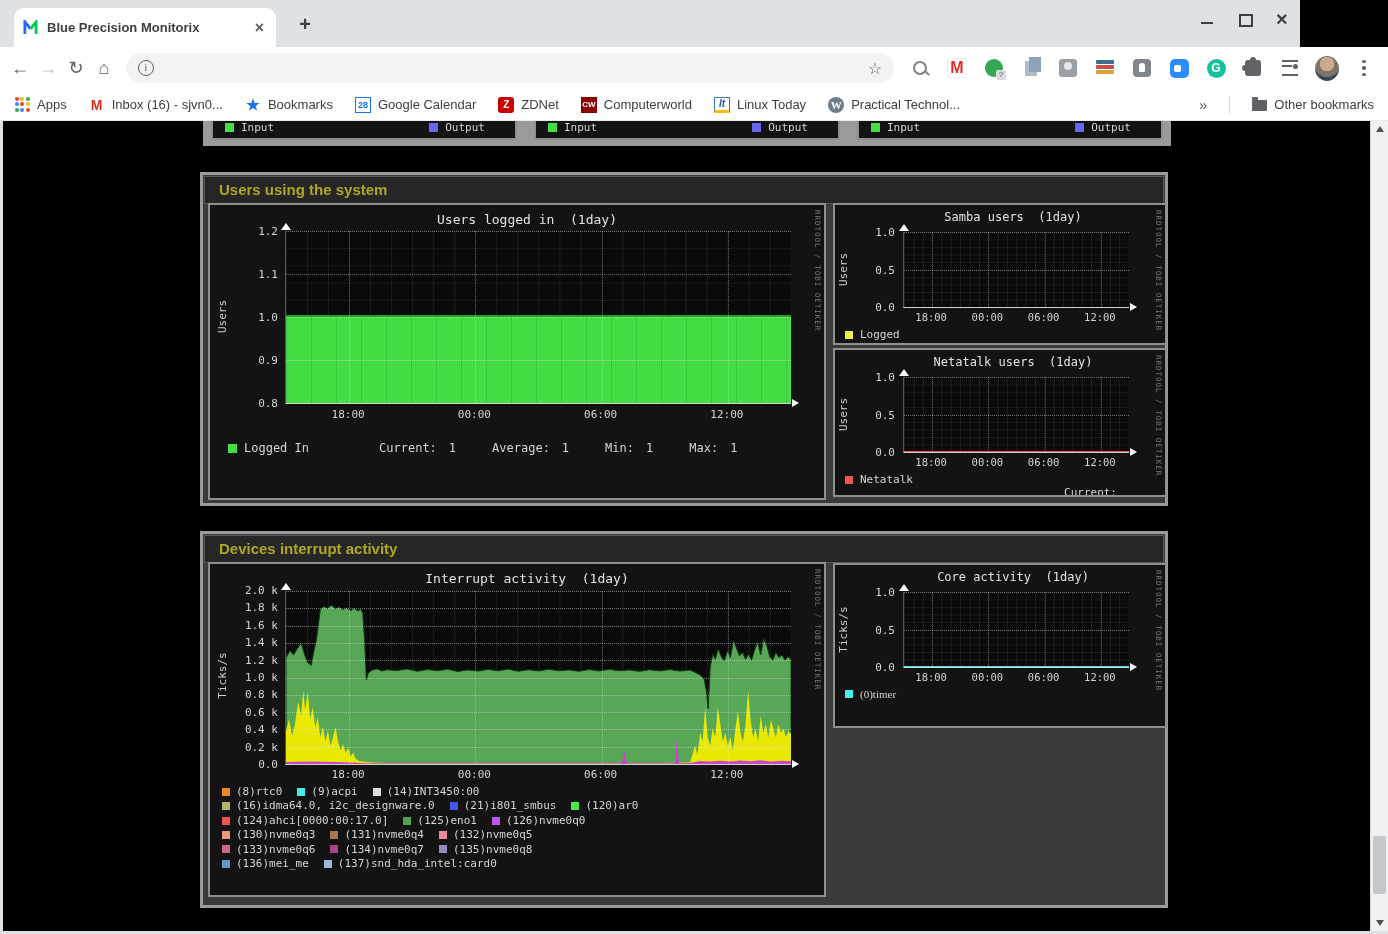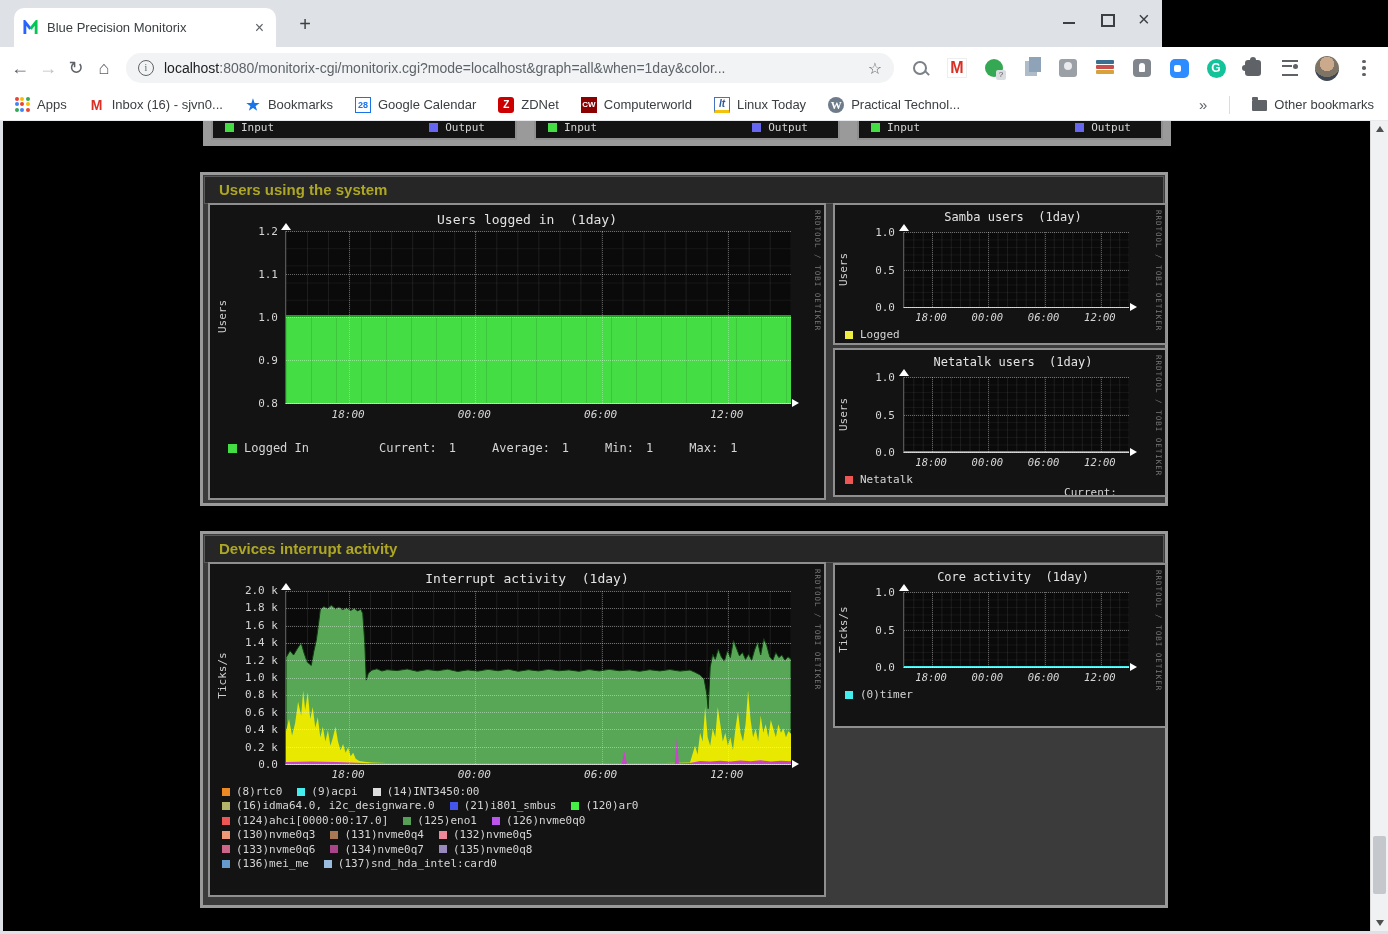--- a/index.html
+++ b/index.html
@@ -1,18 +1,18 @@
 <!DOCTYPE html>
 <html><head>
 <meta charset="utf-8">
 <style>
   html,body{margin:0;padding:0;width:1388px;height:934px;overflow:hidden;background:#000;
             font-family:"Liberation Sans",sans-serif;}
   
-  #tabstrip{position:absolute;left:0;top:0;width:1162px;height:47px;background:#dee1e6;}
+  #tabstrip{position:absolute;left:0;top:0;width:1300px;height:47px;background:#dee1e6;font-weight:bold;}
   #tab{position:absolute;left:14px;top:8px;width:262px;height:39px;background:#fff;
        border-radius:10px 10px 0 0;display:flex;align-items:center;padding:0 8px;box-sizing:border-box;}
   #tab-title{font-size:13px;color:#3c4043;white-space:nowrap;overflow:hidden;flex:1;margin-left:8px;}
   #tab-close{color:#5f6368;font-size:16px;line-height:16px;padding:0 4px;cursor:pointer;}
   #newtab{position:absolute;left:292px;top:12px;font-size:20px;color:#3c4043;width:26px;height:26px;
           text-align:center;line-height:24px;border-radius:50%;}
   .favicon-m{width:17px;height:15px;flex:0 0 auto;}
   #wincontrols{position:absolute;right:10px;top:12px;display:flex;gap:24px;align-items:center;}
   .wc{width:14px;height:14px;position:relative;cursor:pointer;}
   .wc-min::after{content:"";position:absolute;left:1px;right:1px;top:10px;height:2px;background:#3c4043;}
@@ -96,21 +96,21 @@
              font-weight:bold;font-size:15px;line-height:25px;padding-left:14px;}
   .panel{position:absolute;background:#131313;border:2px solid #8f8f8f;box-sizing:border-box;overflow:hidden;
          font-family:"DejaVu Sans Mono",monospace;color:#cfcfcf;}
   .gtitle{position:absolute;left:40px;right:20px;top:7px;text-align:center;font-size:13px;color:#e3e3e3;white-space:pre;}
   .gtitle-sm{position:absolute;left:40px;right:14px;top:5px;text-align:center;font-size:12px;color:#e3e3e3;white-space:pre;}
   .watermark{position:absolute;right:2px;top:5px;writing-mode:vertical-rl;font-size:7.5px;letter-spacing:1px;color:#787878;}
   .ylab{position:absolute;font-size:11px;color:#cfcfcf;transform:rotate(-90deg);transform-origin:center;white-space:nowrap;}
   .yticks{position:absolute;display:flex;flex-direction:column;justify-content:space-between;
           align-items:flex-end;font-size:11px;color:#d5d5d5;}
   .yticks span{height:13px;line-height:13px;white-space:pre;}
-  .xticks{position:absolute;display:flex;font-size:11px;color:#d5d5d5;font-style:italic;}
+  .xticks{position:absolute;display:flex;font-size:11px;color:#d5d5d5;}
   .xticks span{width:25%;text-align:center;}
   .plot{position:absolute;background-color:#0a0a0a;border-bottom:1px solid #c8c8c8;border-left:1px solid #555;
         background-image:linear-gradient(to right,rgba(255,255,255,0.08) 1px,transparent 1px),
                          linear-gradient(to bottom,rgba(255,255,255,0.05) 1px,transparent 1px);
         background-size:calc(100%/24) 100%,100% calc(100%/10);}
   .hline{position:absolute;left:0;right:0;border-top:1px dotted rgba(255,255,255,0.38);z-index:5;}
   .vline{position:absolute;top:0;bottom:0;border-left:1px dotted rgba(255,255,255,0.30);z-index:5;}
   .arr-up{position:absolute;left:-5px;top:-8px;width:0;height:0;z-index:6;
           border-left:5px solid transparent;border-right:5px solid transparent;border-bottom:7px solid #fff;}
   .arr-right{position:absolute;right:-8px;bottom:-4px;width:0;height:0;z-index:6;
@@ -156,21 +156,20 @@
   </div>
 </div>
 
 <div id="toolbar">
   <span class="navbtn">←</span>
   <span class="navbtn disabled">→</span>
   <span class="navbtn">↻</span>
   <span class="navbtn">⌂</span>
   <div id="urlbar">
     <span id="info-ic">i</span>
-    <span id="url-text"><span class="host">localhost</span><span class="rest">:8080/monitorix-cgi/monitorix.cgi?mode=localhost&amp;graph=all&amp;when=1day&amp;color...</span></span>
     <span id="url-star">☆</span>
   </div>
   <div id="extrow">
     <span class="ext">
         <span class="mag-ic"></span>
       </span>
     <span class="ext">
         <span class="gmail-ic">M</span>
       </span>
     <span class="ext">
@@ -556,21 +555,21 @@
           <div class="vline" style="left: 37.5%;"></div>
           <div class="vline" style="left: 62.5%;"></div>
           <div class="vline" style="left: 87.5%;"></div>
         </div>
       <div class="xticks" style="left:68px;top:106px;width:225px;font-size:10.5px;">
         <span>18:00</span>
         <span>00:00</span>
         <span>06:00</span>
         <span>12:00</span>
       </div>
-      <div class="legend-line" style="left:10px;top:123px;font-size:11px;">
+      <div class="legend-line" style="left:10px;top:123px;font-size:11px;font-family:Liberation Serif, serif;">
         <span class="sw" style="background:#44eeee;width:8px;height:8px;"></span>
         <span>(0)timer</span>
       </div>
     </div>
   </div>
 </div>
 
 <div id="scrollbar">
   <div class="sb-btn" style="top:0;">
       <span class="tri-up"></span>

